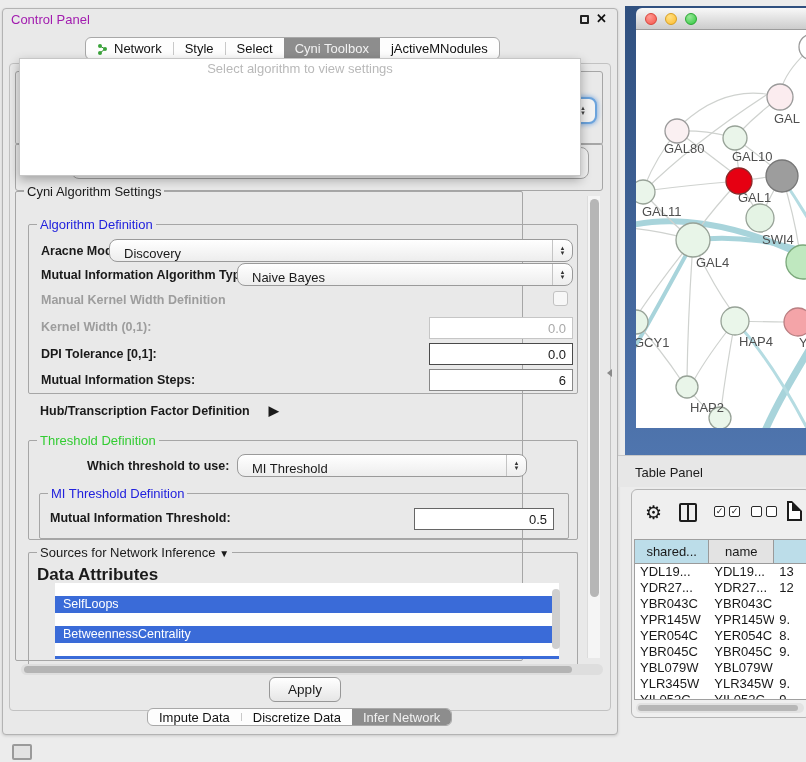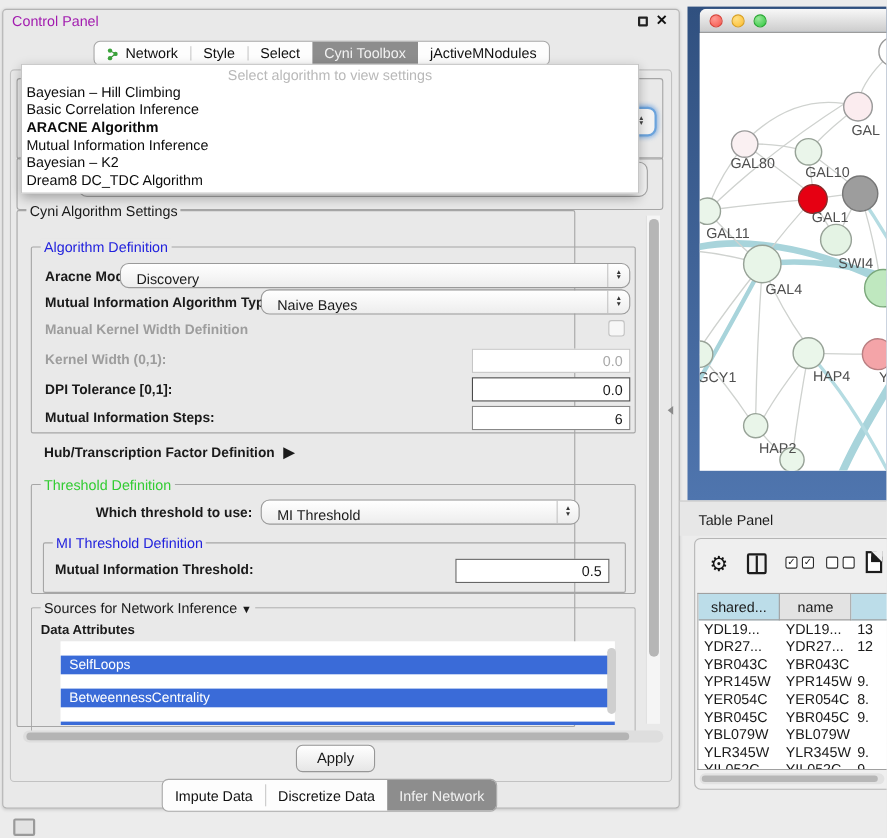--- a/index.html
+++ b/index.html
@@ -60,35 +60,35 @@
     background:linear-gradient(#ffffff,#ededed); display:flex; align-items:flex-end; }
   .combo .val { font-size:13px; padding-left:14px; flex:1; }
   .spinner { width:20px; display:flex; flex-direction:column; align-items:center; justify-content:center;
     font-size:6px; line-height:5px; color:#333; border-left:1px solid #c4c4c4; height:100%; }
   .field { position:absolute; height:22px; background:#ffffff; font-size:13px;
     display:flex; align-items:center; justify-content:flex-end; padding-right:6px; }
   .field.en { border:1.5px solid #4a4a4a; }
   .field.dis { border:1px solid #c6c6c6; color:#a9a9a9; }
   .checkbox { position:absolute; width:15px; height:15px; border:1px solid #c2c2c2; border-radius:3px; background:#f7f7f7; }
 
-  .hub-row { left:24px; top:211px; font-size:12.5px; font-weight:bold; display:flex; align-items:center; gap:8px; }
+  .hub-row { left:24px; top:211px; font-size:12.5px; font-weight:bold; display:flex; align-items:center; gap:19px; }
   .tri-right { font-size:13px; }
 
-  .attr-title { left:8px; top:12px; font-size:12px; font-weight:bold; }
+  .attr-title { left:8px; top:12px; font-size:17px; font-weight:bold; }
   .attr-list { left:26px; top:30px; width:504px; height:76px; background:#ffffff; overflow:hidden; }
   .attr-item { height:17px; line-height:17px; background:#3a6bd8; color:#ffffff; font-size:12.5px; padding-left:8px;margin-top:13px; }
   .attr-scroll { position:absolute; right:3px; top:4px; width:8px; height:60px; background:#cfcfcf; border-radius:4px; }
 
   .hscroll { left:18px; top:655px; width:582px; height:11px; background:#dedede; border-radius:6px; }
   .hthumb { left:3px; top:2px; width:548px; height:7px; background:#b4b4b4; border-radius:4px; }
 
   .apply-btn { left:266px; top:668px; width:72px; height:25px; border:1px solid #979797; border-radius:6px;
     background:linear-gradient(#ffffff,#e6e6e6); font-size:13.5px; display:flex; align-items:center; justify-content:center; }
 
-  .bottom-tabbar { left:144px; top:699px; height:30px; background:#fdfdfd; border:1px solid #a8a8a8;
+  .bottom-tabbar { left:144px; top:699px; height:18px; background:#fdfdfd; border:1px solid #a8a8a8;
     border-radius:6px; display:flex; align-items:stretch; overflow:hidden; }
 
   .corner-icon { left:12px; top:744px; width:20px; height:16px; border:2px solid #9a9a9a; background:#e2e2e2; border-radius:2px; }
   .splitter-arrow { left:607px; top:369px; width:0; height:0; border-top:4px solid transparent;
     border-bottom:4px solid transparent; border-right:5px solid #8a8a8a; }
 
   
   .net-frame { left:625px; top:6px; width:181px; height:449px; background:linear-gradient(#30507f,#4f75ae); }
   .net-window { left:11px; top:2px; width:170px; height:426px; }
   .net-titlebar { left:0; top:0; width:170px; height:22px; border-top-left-radius:6px;
@@ -174,28 +174,20 @@
     <span style="font-size:6px; line-height:5px; color:#444;">▲</span>
     <span style="font-size:6px; line-height:5px; color:#444;">▼</span>
   </div>
   <div class="abs bg-group-b"></div>
   <div class="abs bg-combo">
     <span>gal-filtered.sif default node</span>
   </div>
 
   <div class="abs popup">
     <div class="popup-placeholder">Select algorithm to view settings</div>
-    <div>
-        <div class="algo-item">Bayesian – Hill Climbing</div>
-        <div class="algo-item">Basic Correlation Inference</div>
-        <div class="algo-item bold">ARACNE Algorithm</div>
-        <div class="algo-item">Mutual Information Inference</div>
-        <div class="algo-item">Bayesian – K2</div>
-        <div class="algo-item">Dream8 DC_TDC Algorithm</div>
-      </div>
   </div>
 
   <div class="abs group cyni">
     <span class="legend">Cyni Algorithm Settings</span>
 
     <div class="abs vscroll">
       <div class="abs vthumb"></div>
     </div>
 
     <div class="abs group" style="left:12px; top:32px; width:550px; height:170px;">

